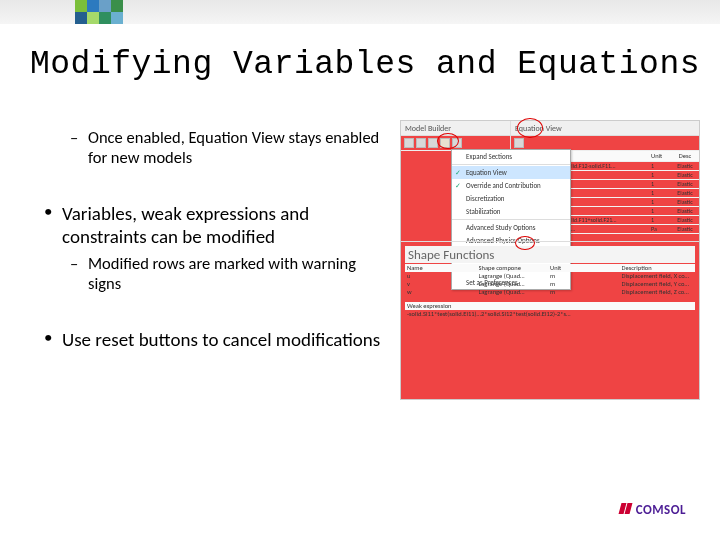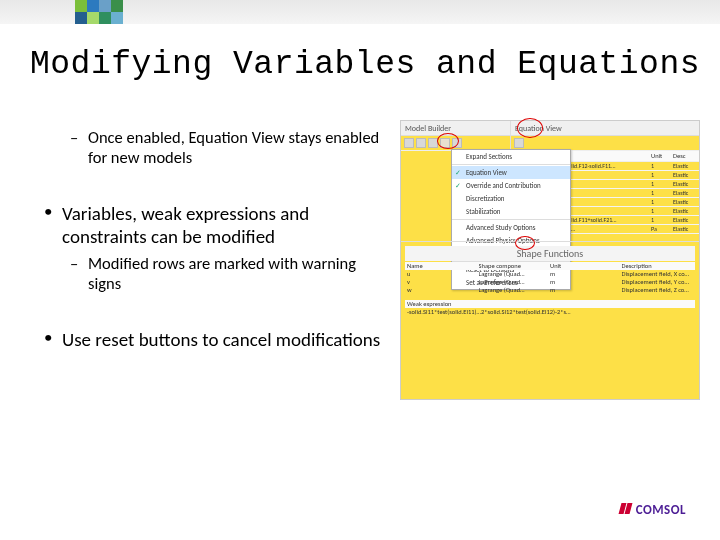--- a/index.html
+++ b/index.html
@@ -11,43 +11,43 @@
   .sw { width: 12px; height: 12px; }
   .title { position: absolute; top: 46px; left: 30px; font-size: 33px; font-weight: 400; letter-spacing: 0.5px; font-family: Liberation Mono, monospace; }
   .content { position: absolute; top: 128px; left: 30px; width: 362px; }
   .content ul { list-style: none; }
   .bullet-1 { position: relative; padding-left: 32px; font-size: 19px; line-height: 1.22; margin-bottom: 6px; }
   .bullet-1::before { content: "•"; position: absolute; left: 14px; top: 0; font-size: 17px; }
   .bullet-2 { position: relative; padding-left: 58px; font-size: 16.5px; line-height: 1.2; margin-bottom: 8px; }
   .bullet-2::before { content: "–"; position: absolute; left: 40px; top: 0; }
   .gap { height: 26px; }
   .bold { font-weight: 700; }
-  .figure { position: absolute; top: 120px; left: 400px; width: 300px; height: 280px; border: 1px solid #ccc; background: #fde047; font-size: 7px; color: #333; }
+  .figure { position: absolute; top: 120px; left: 400px; width: 300px; height: 280px; border: 1px solid #ccc; background: #ef4444; font-size: 7px; color: #333; }
   .fig-col-left { position: absolute; top: 0; left: 0; width: 110px; height: 120px; border-right: 1px solid #ddd; }
   .fig-col-right { position: absolute; top: 0; left: 110px; right: 0; height: 120px; }
   .fig-header { background: #f0f0f0; padding: 2px 4px; font-size: 8px; color: #555; border-bottom: 1px solid #ddd; }
   .fig-toolbar { display: flex; gap: 2px; padding: 2px 3px; border-bottom: 1px solid #eee; }
   .tbicon { width: 10px; height: 10px; background: #d8d8d8; border: 1px solid #bbb; }
   .tbicon.eye { background: #e8e0d0; }
   .circle-red { position: absolute; border: 1.5px solid #d00; border-radius: 50%; pointer-events: none; }
   .menu-pop { position: absolute; top: 28px; left: 50px; width: 120px; background: #fff; border: 1px solid #aaa; box-shadow: 1px 1px 2px rgba(0,0,0,0.2); font-size: 7px; }
   .menu-item { padding: 2px 6px 2px 14px; position: relative; white-space: nowrap; overflow: hidden; text-overflow: ellipsis; }
   .menu-item.hl { background: #cde6ff; }
   .menu-item.check::before { content: "✓"; position: absolute; left: 3px; color: #2a7; }
   .menu-sep { height: 1px; background: #ddd; margin: 1px 0; }
   .fig-lower { position: absolute; top: 120px; left: 0; right: 0; bottom: 0; border-top: 1px solid #ddd; padding: 4px; }
   .mini-block { margin-bottom: 6px; }
-  .mini-head { background: #f4f4f4; padding: 1px 3px; font-size: 10px; color: #666; margin-bottom: 1px; text-align: center; }
+  .mini-head { background: #f4f4f4; padding: 1px 3px; font-size: 13px; color: #666; margin-bottom: 1px; }
   .mini-row { display: flex; font-size: 6.5px; padding: 0 2px; }
   .mini-row span { flex: 1; white-space: nowrap; overflow: hidden; text-overflow: ellipsis; }
   .eq-table-header { display: flex; font-size: 6.5px; background: #fafafa; border-bottom: 1px solid #eee; }
   .eq-table-header span { padding: 1px 2px; }
   .eq-row { display: flex; font-size: 6px; border-bottom: 1px solid #f3f3f3; }
   .eq-row span { padding: 0 2px; white-space: nowrap; overflow: hidden; }
-  .c1 { width: 28px; } .c2 { flex: 1; } .c3 { width: 22px; } .c4 { width: 28px; }
+  .c1 { width: 28px; } .c2 { flex: 1; } .c3 { width: 22px; } .c4 { width: 28px; text-align: center; }
   .logo { position: absolute; bottom: 22px; right: 34px; font-size: 13px; font-weight: 700; color: #4c1d95; letter-spacing: 0.5px; }
   .logo-mark { display: inline-block; vertical-align: middle; margin-right: 4px; position: relative; top: -1px; }
   .logo-mark span { display: inline-block; width: 5px; height: 11px; background: #c03; transform: skewX(-15deg); margin-right: 1px; }
 </style>
 </head>
 <body>
 
 <div class="slide">
   <div class="header-stripe"></div>
   <div class="header-swatch">

